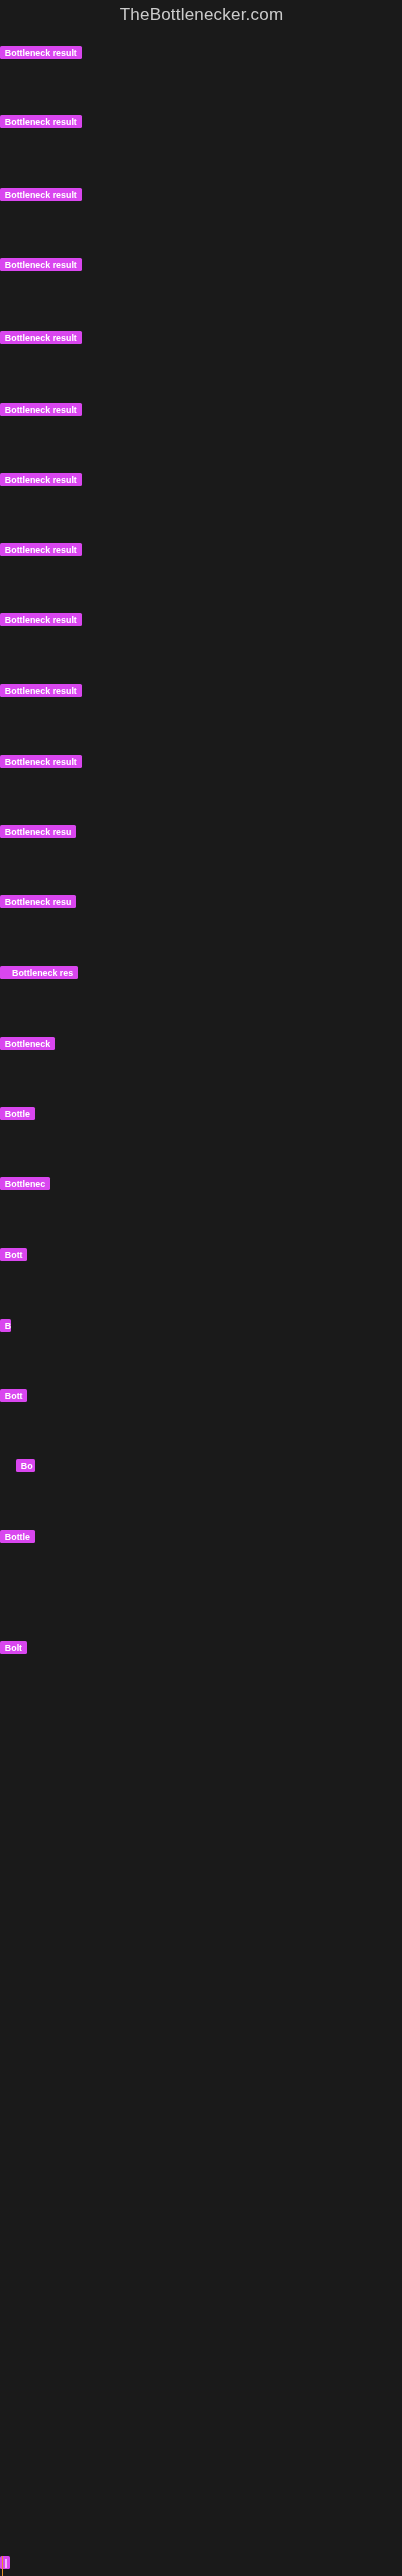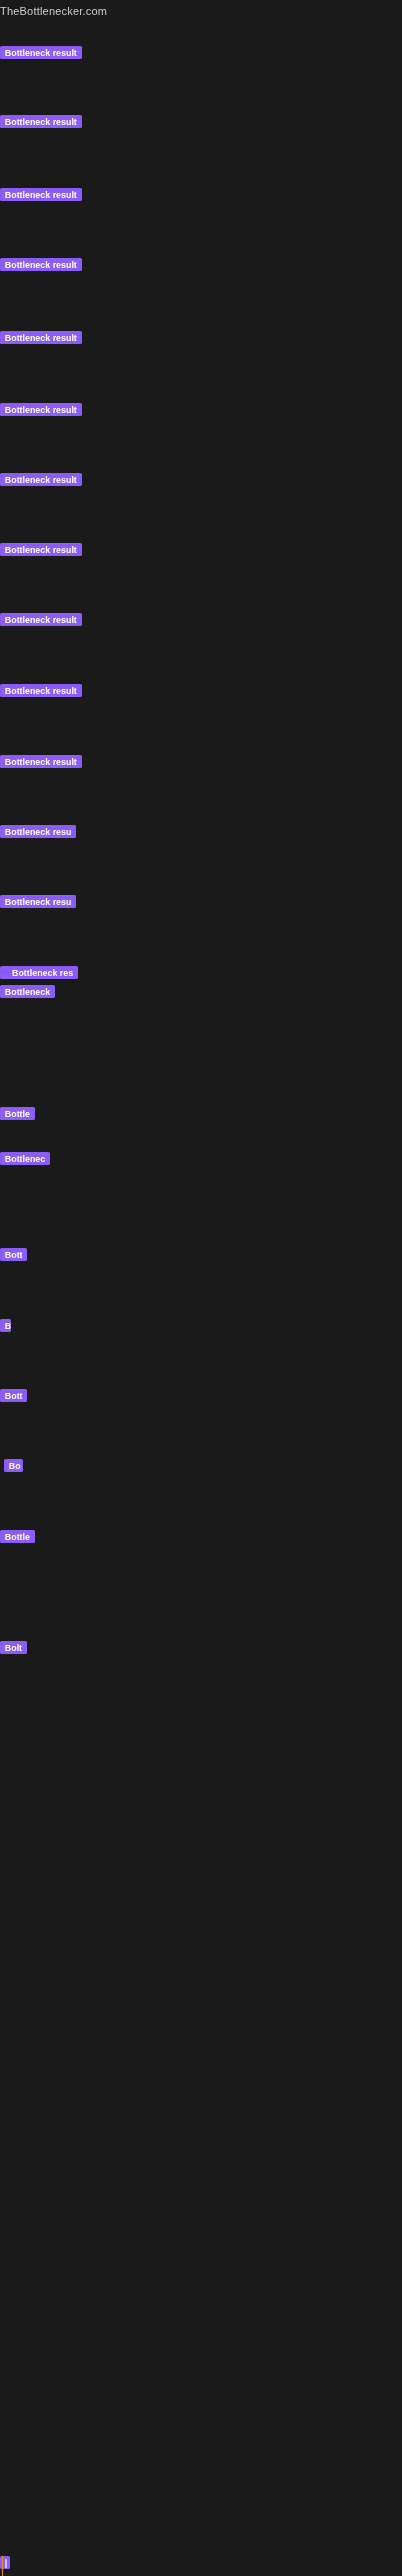--- a/index.html
+++ b/index.html
@@ -8,29 +8,29 @@
       box-sizing: border-box;
     }
     body {
       width: 403px;
       min-height: 2576px;
       background-color: #1a1a1a;
       font-family: Arial, sans-serif;
       position: relative;
     }
     .site-title {
-      text-align: left;
+      text-align: center;
       color: #cccccc;
-      font-size: 11px;
+      font-size: 17px;
       padding: 4.8px 0 6.4px 0;
       letter-spacing: 0.2px;
     }
     .badge {
       display: inline-block;
-      background-color: #8b5cf6;
+      background-color: #d946ef;
       color: #ffffff;
       font-size: 8.9px;
       font-weight: bold;
       padding: 1.6px 4.8px;
       border-radius: 1.6px;
       white-space: nowrap;
       overflow: hidden;
     }
     .badge-row {
       position: absolute;
@@ -57,25 +57,25 @@
     <div class="badge-row" style="top: 331px; left: 0px;"><span class="badge" style="max-width: 122px;">Bottleneck result</span></div>
     <div class="badge-row" style="top: 403px; left: 0px;"><span class="badge" style="max-width: 119px;">Bottleneck result</span></div>
     <div class="badge-row" style="top: 473px; left: 0px;"><span class="badge" style="max-width: 118px;">Bottleneck result</span></div>
     <div class="badge-row" style="top: 543px; left: 0px;"><span class="badge" style="max-width: 122px;">Bottleneck result</span></div>
     <div class="badge-row" style="top: 613px; left: 0px;"><span class="badge" style="max-width: 116px;">Bottleneck result</span></div>
     <div class="badge-row" style="top: 684px; left: 0px;"><span class="badge" style="max-width: 116px;">Bottleneck result</span></div>
     <div class="badge-row" style="top: 755px; left: 0px;"><span class="badge" style="max-width: 113px;">Bottleneck result</span></div>
     <div class="badge-row" style="top: 825px; left: 0px;"><span class="badge" style="max-width: 103px;">Bottleneck resu</span></div>
     <div class="badge-row" style="top: 895px; left: 0px;"><span class="badge" style="max-width: 100px;">Bottleneck resu</span></div>
     <div class="badge-row" style="top: 966px; left: 0px;"><span class="badge" style="max-width: 93px; padding-left: 12px;">Bottleneck res</span></div>
-    <div class="badge-row" style="top: 985px; left: 0px; text-decoration: underline;"><span class="badge" style="max-width: 72px;">Bottleneck</span></div>
+    <div class="badge-row" style="top: 1037px; left: 0px; text-decoration: underline;"><span class="badge" style="max-width: 72px;">Bottleneck</span></div>
     <div class="badge-row" style="top: 1107px; left: 0px;"><span class="badge" style="max-width: 47px;">Bottle</span></div>
-    <div class="badge-row" style="top: 1152px; left: 0px;"><span class="badge" style="max-width: 61px;">Bottlenec</span></div>
+    <div class="badge-row" style="top: 1177px; left: 0px;"><span class="badge" style="max-width: 61px;">Bottlenec</span></div>
     <div class="badge-row" style="top: 1248px; left: 0px;"><span class="badge" style="max-width: 34px;">Bott</span></div>
     <div class="badge-row" style="top: 1319px; left: 0px;"><span class="badge" style="max-width: 11.3px;">B</span></div>
     <div class="badge-row" style="top: 1389px; left: 0px;"><span class="badge" style="max-width: 34px;">Bott</span></div>
-    <div class="badge-row" style="top: 1459px; left: 4px;"><span class="badge" style="max-width: 19.3px;">Bo</span></div>
+    <div class="badge-row" style="top: 1459px; left: 16px;"><span class="badge" style="max-width: 19.3px;">Bo</span></div>
     <div class="badge-row" style="top: 1530px; left: 0px;"><span class="badge" style="max-width: 47px;">Bottle</span></div>
     <div class="badge-row" style="top: 1630px; left: 0px; margin-top: 11px;"><span class="badge" style="max-width: 31px;">Bolt</span></div>
     <div class="badge-row" style="top: 2556px; left: 0px;"><span class="badge" style="max-width: 8px;">|</span></div>
     <div class="vertical-line" style="top: 2556px; height: 20px;"></div>
   </div>
 
 
 </body></html>

